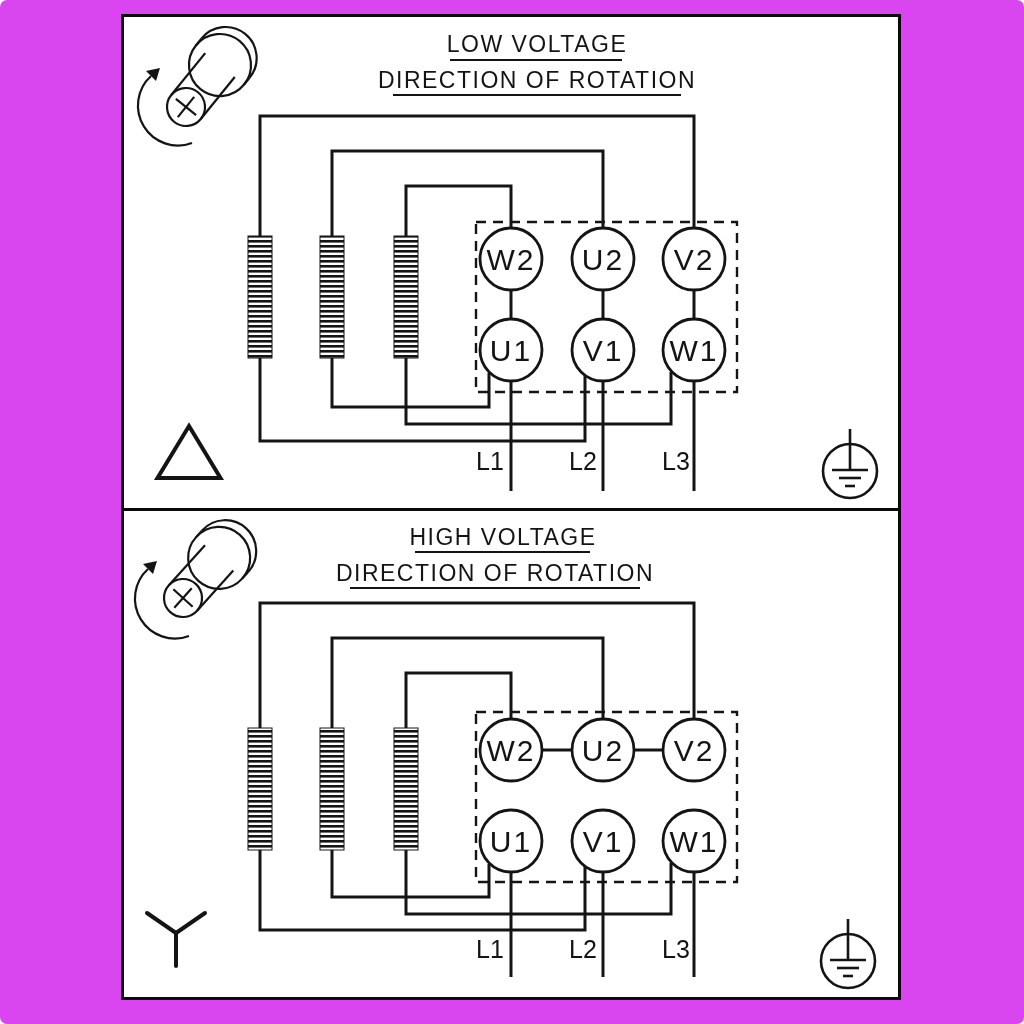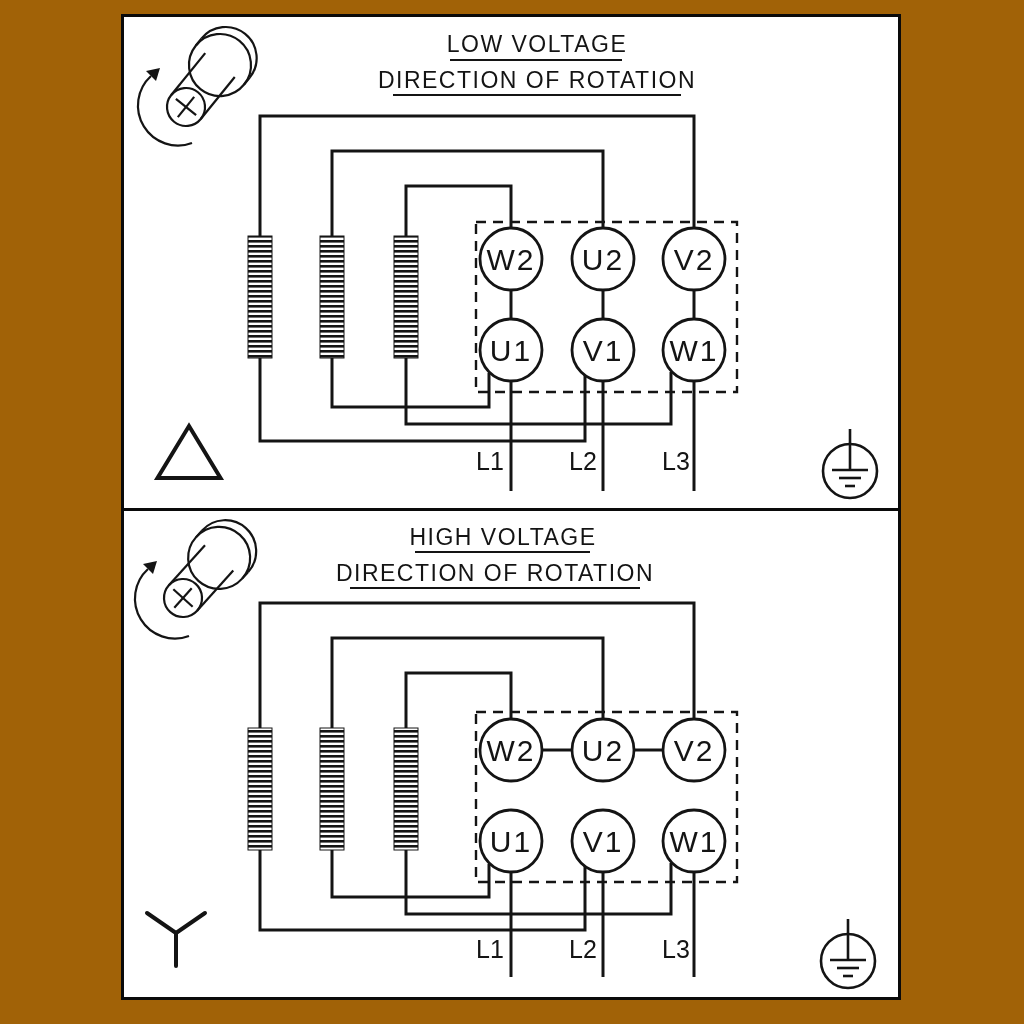--- a/index.html
+++ b/index.html
@@ -7,21 +7,22 @@
     padding: 0;
     background: #ffffff;
     width: 1024px;
     height: 1024px;
     font-family: "Liberation Sans", sans-serif;
   }
   #stage {
     position: relative;
     width: 1024px;
     height: 1024px;
-    background: #a16207;
+    background: #d946ef;
+    border-radius: 7px;
   }
   svg { display: block; }
   .border  { fill: #ffffff; stroke: #0a0a0a; stroke-width: 3; }
   .wire    { fill: none; stroke: #141414; stroke-width: 3; }
   .thin    { fill: none; stroke: #141414; stroke-width: 2.2; }
   .term    { fill: #ffffff; stroke: #141414; stroke-width: 2.8; }
   .dashbox { fill: none; stroke: #141414; stroke-width: 2.4; stroke-dasharray: 10 7; }
   .hatchrect { stroke: #141414; stroke-width: 1; }
   .sym     { fill: none; stroke: #141414; stroke-width: 4; stroke-linecap: round; stroke-linejoin: miter; }
   .gnd     { fill: none; stroke: #141414; stroke-width: 2.6; }

